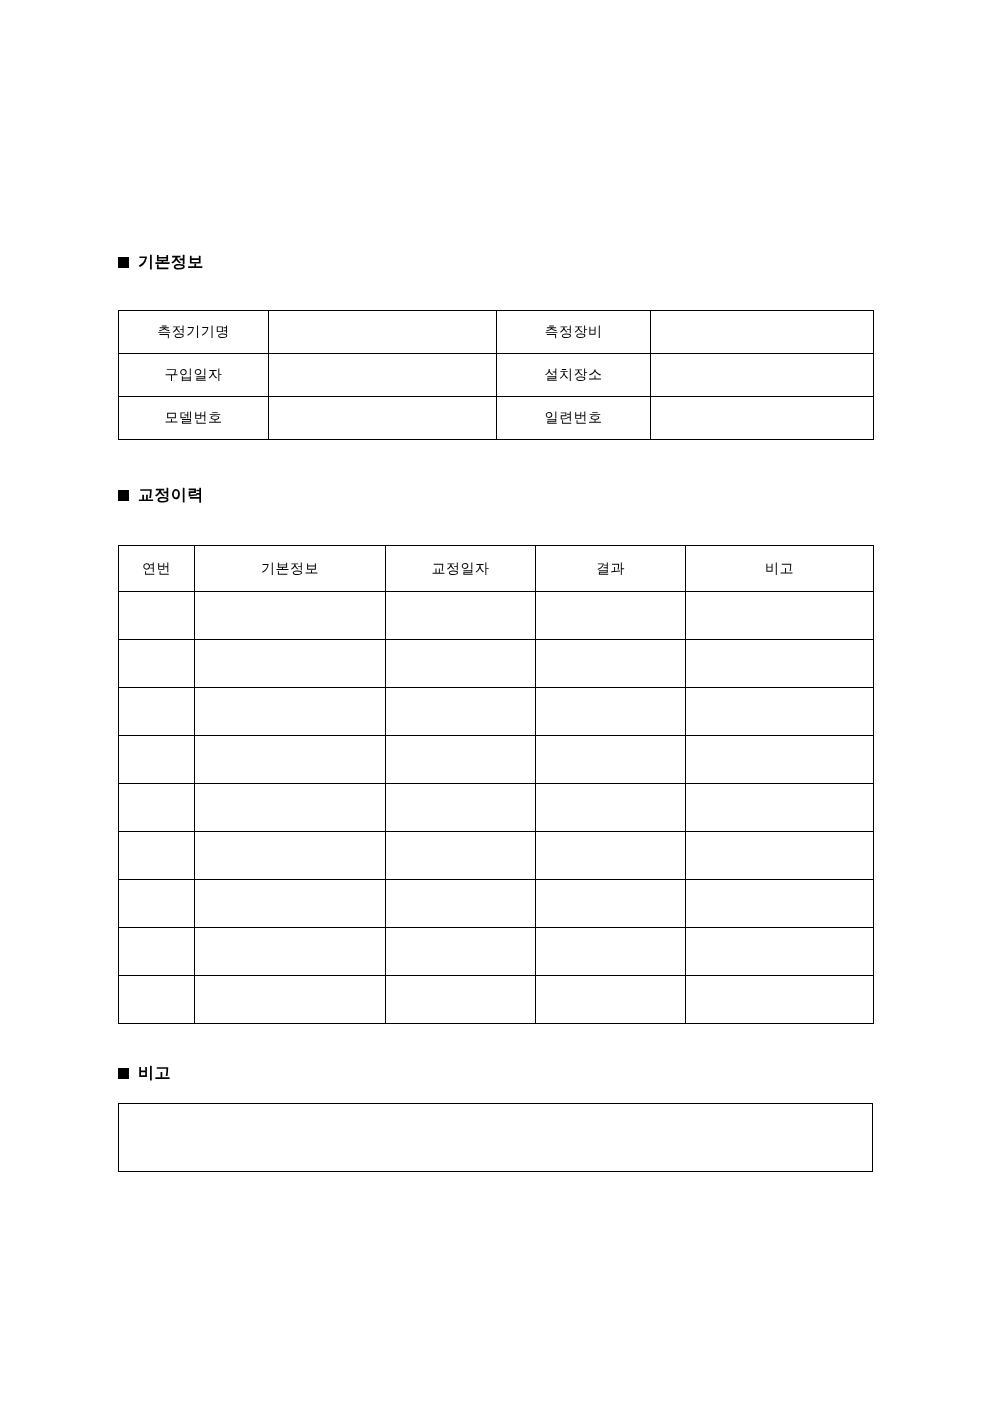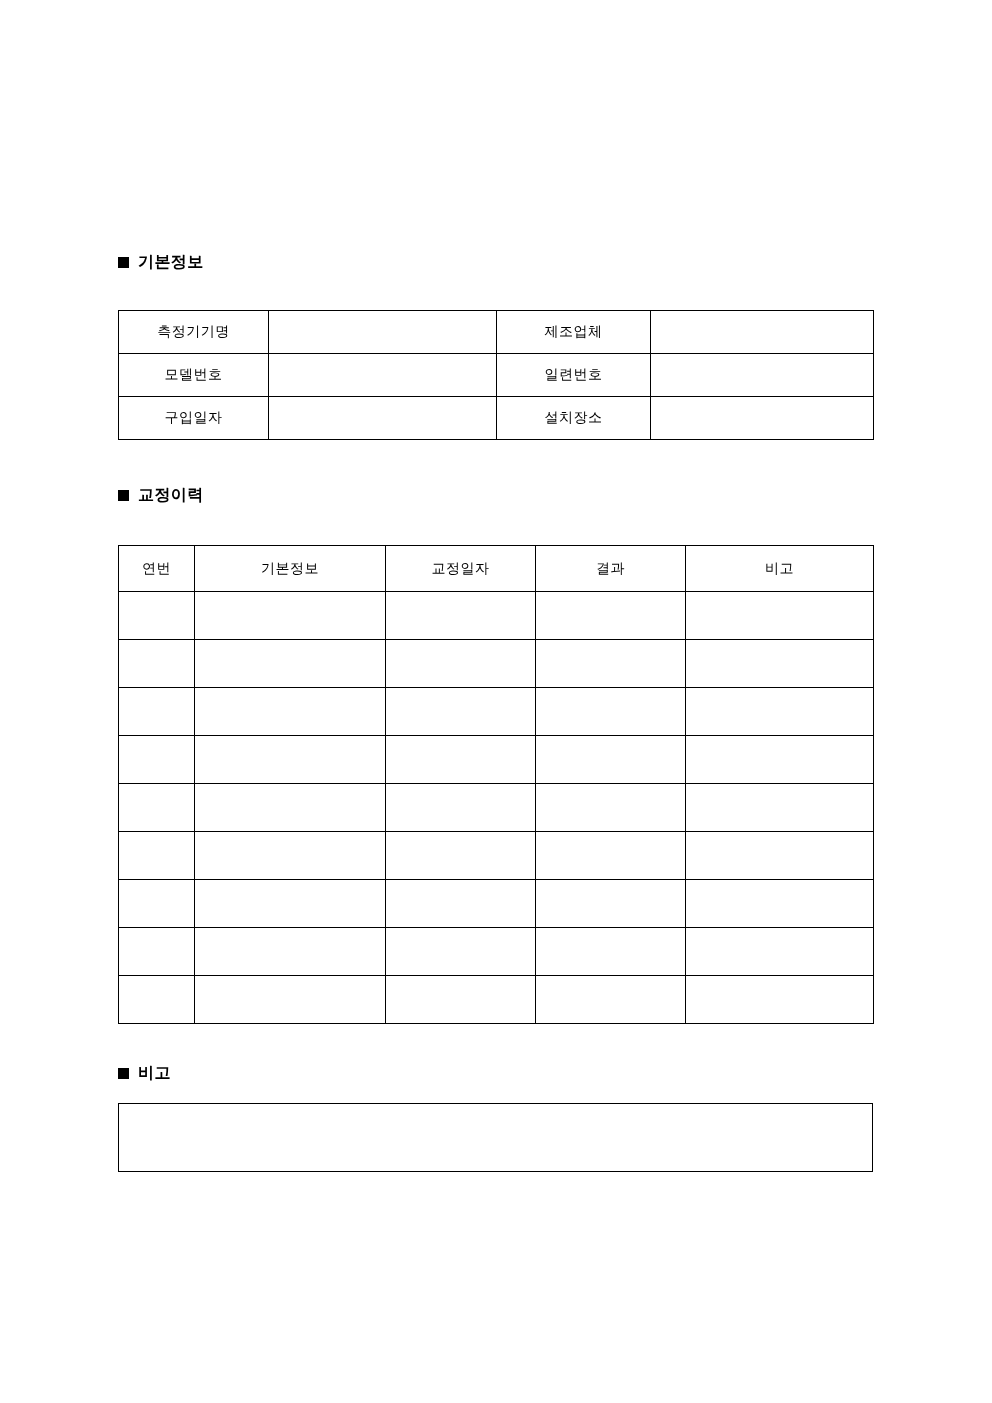--- a/index.html
+++ b/index.html
@@ -131,33 +131,33 @@
     <colgroup>
       <col style="width:150px">
       <col style="width:228px">
       <col style="width:154px">
       <col style="width:223px">
     </colgroup>
     <tbody>
       <tr>
         <td class="label-cell">측정기기명</td>
         <td class="value-cell"></td>
-        <td class="label-cell">제조업체</td>
+        <td class="label-cell">측정장비</td>
+        <td class="value-cell"></td>
+      </tr>
+      <tr>
+        <td class="label-cell">구입일자</td>
+        <td class="value-cell"></td>
+        <td class="label-cell">설치장소</td>
         <td class="value-cell"></td>
       </tr>
       <tr>
         <td class="label-cell">모델번호</td>
         <td class="value-cell"></td>
         <td class="label-cell">일련번호</td>
-        <td class="value-cell"></td>
-      </tr>
-      <tr>
-        <td class="label-cell">구입일자</td>
-        <td class="value-cell"></td>
-        <td class="label-cell">설치장소</td>
         <td class="value-cell"></td>
       </tr>
     </tbody>
   </table>
 
   <div class="section-heading" id="heading-history">
     <span class="bullet-sq"></span>
     <span>교정이력</span>
   </div>
 

